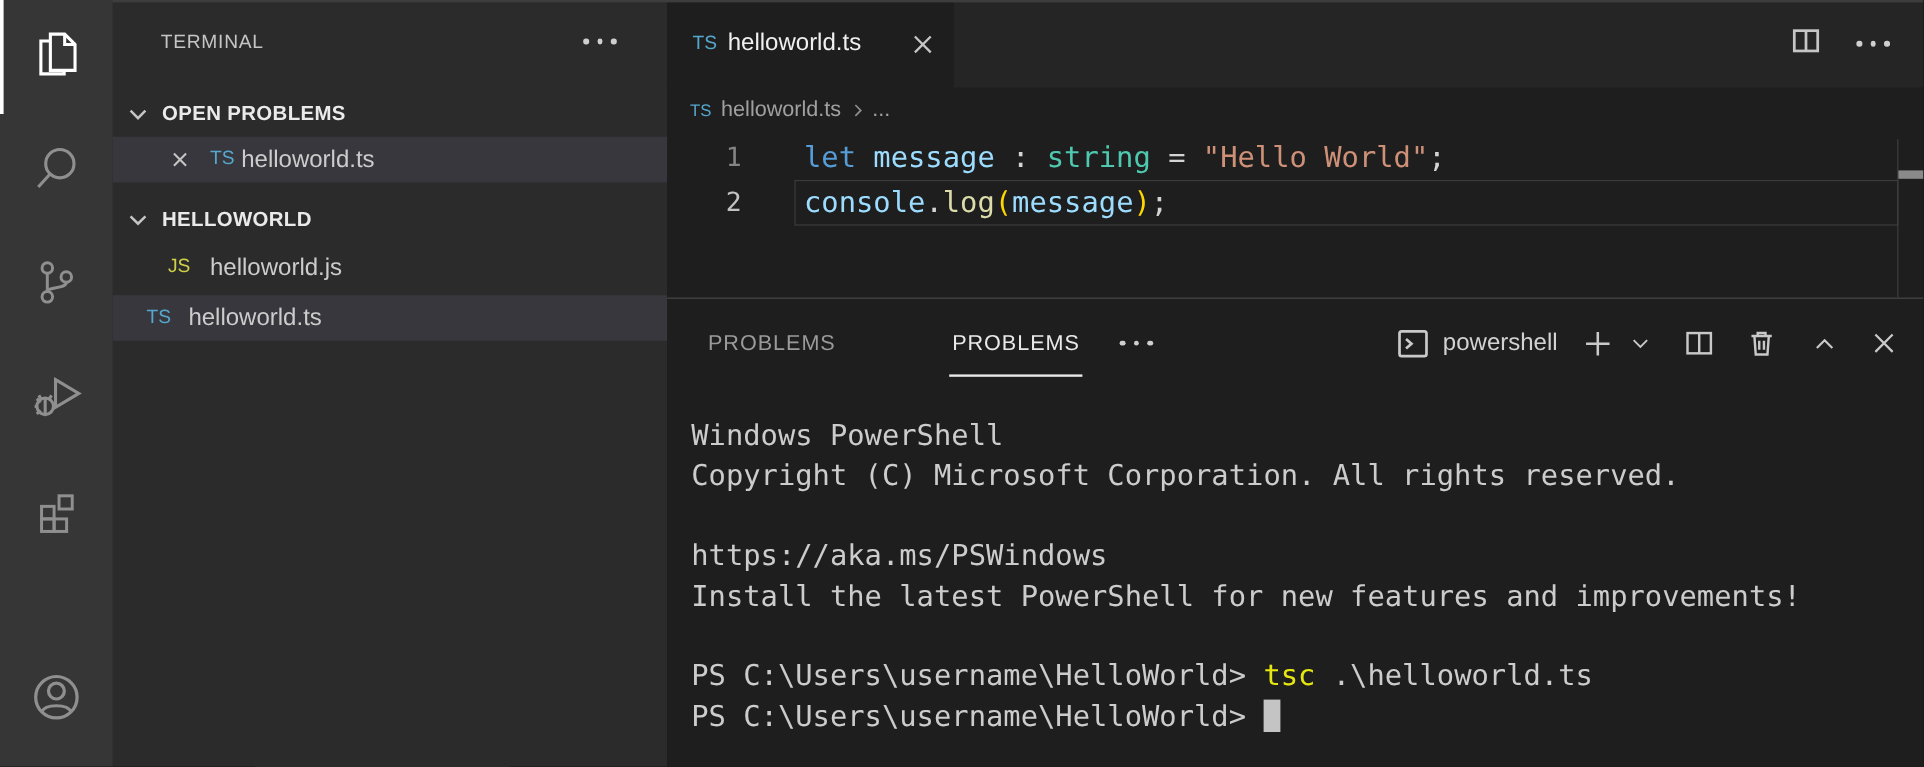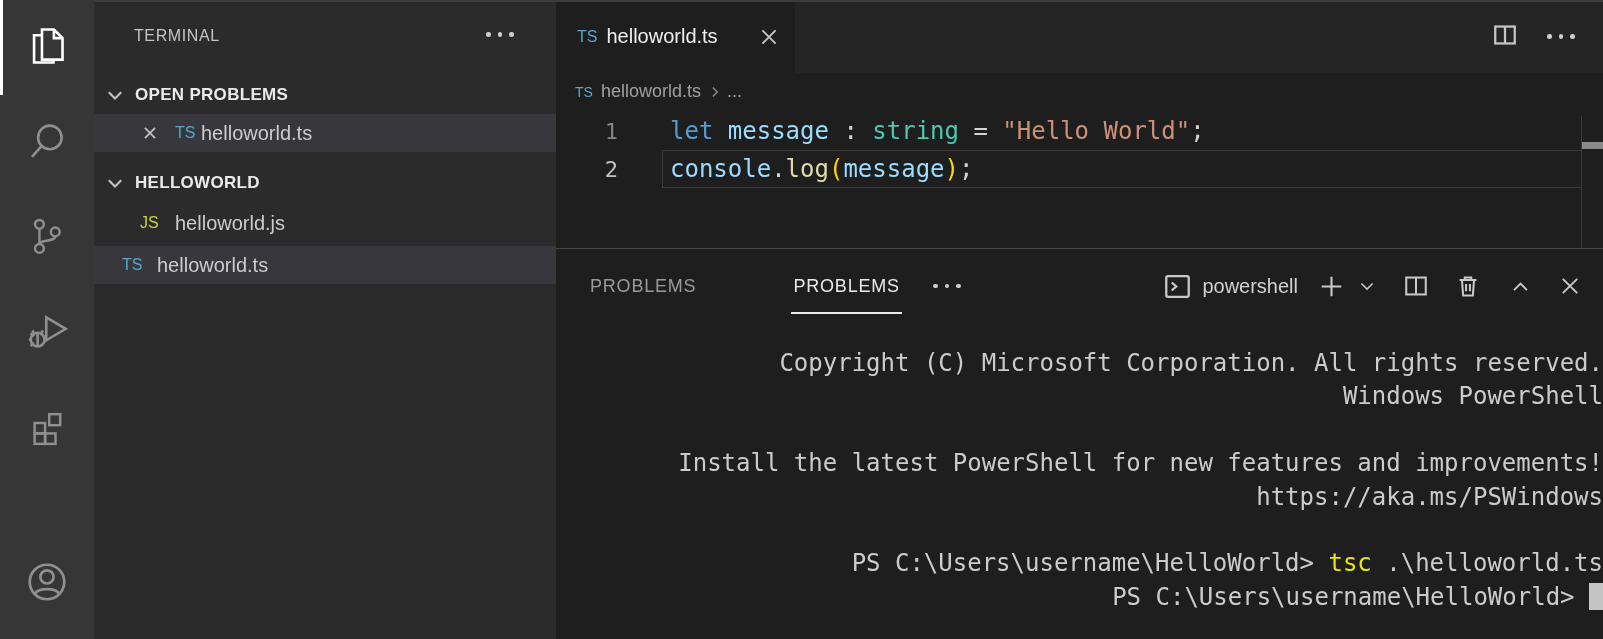--- a/index.html
+++ b/index.html
@@ -58,21 +58,21 @@
               font-family:"DejaVu Sans Mono","Liberation Mono",monospace; }
   .code-line { position:absolute; left:0; right:21px; height:38px; display:flex; align-items:center; font-size:24px; }
   .code-line .ln { width:62px; text-align:right; color:#858585; font-size:22px; }
   .code-line.current .ln { color:#c2c2c2; }
   .code-line .code { margin-left:52px; white-space:pre; letter-spacing:0; }
   .current-line-box { position:absolute; left:106px; top:40px; width:920px; height:38px; border:1.5px solid #3b3b3b; }
   .ruler { position:absolute; left:1025px; top:6px; bottom:0; width:0; border-left:1px solid #3d3d3d; }
   .ruler-cursor { position:absolute; left:1026px; top:32px; right:0; height:7px; background:#8a8a8a; }
 
   
-  .panel { position:absolute; top:248px; left:0; right:0; bottom:0; border-top:1px solid #474747; background:#1e1e1e;text-align:right; }
+  .panel { position:absolute; top:248px; left:0; right:0; bottom:0; border-top:1px solid #474747; background:#1e1e1e; }
   .panel-tabs { position:absolute; left:34px; top:6px; height:62px; display:flex; align-items:center; }
   .ptab { position:relative; height:62px; display:flex; align-items:center; font-size:18px; letter-spacing:.8px;
           color:#9a9a9a; }
   .ptab.active { color:#e9e9e9; }
   .ptab.active::after { content:""; position:absolute; left:-2px; right:-2px; bottom:3px; height:2px; background:#e9e9e9; }
   .ptab-sep1 { width:52px; } .ptab-sep2 { width:45px; }
   .panel-more { margin-left:30px; }
   .panel-actions { position:absolute; right:21px; top:6px; height:62px; display:flex; align-items:center; }
   .pa { display:flex; align-items:center; justify-content:center; }
   .pa svg { stroke:#c9c9c9; fill:none; stroke-width:1.25; }
@@ -311,24 +311,24 @@
         </span>
         <span class="gap26"></span>
         <span class="pa">
           <svg width="24" height="24" viewBox="0 0 16 16">
               <path d="M3.2 3.2 L12.8 12.8 M12.8 3.2 L3.2 12.8"></path>
             </svg>
         </span>
       </div>
 
       <div class="term">
+        <div class="t-line"><span>Windows PowerShell</span></div>
         <div class="t-line"><span>Copyright (C) Microsoft Corporation. All rights reserved.</span></div>
-        <div class="t-line"><span>Windows PowerShell</span></div>
         <div class="t-line"></div>
+        <div class="t-line"><span>https://aka.ms/PSWindows</span></div>
         <div class="t-line"><span>Install the latest PowerShell for new features and improvements!</span></div>
-        <div class="t-line"><span>https://aka.ms/PSWindows</span></div>
         <div class="t-line"></div>
         <div class="t-line"><span>PS C:\Users\username\HelloWorld&gt; </span><span style="color: rgb(229, 229, 16);">tsc</span><span> .\helloworld.ts</span></div>
         <div class="t-line"><span><span>PS C:\Users\username\HelloWorld&gt; </span></span><span class="cursor"></span></div>
       </div>
     </div>
   </div>
 </div>
 
 </body></html>

